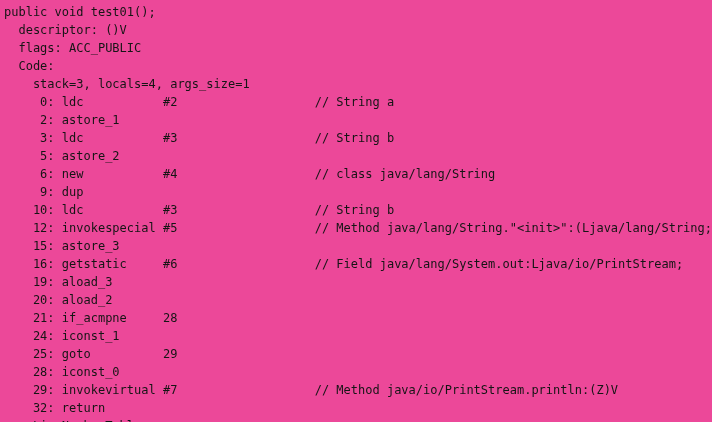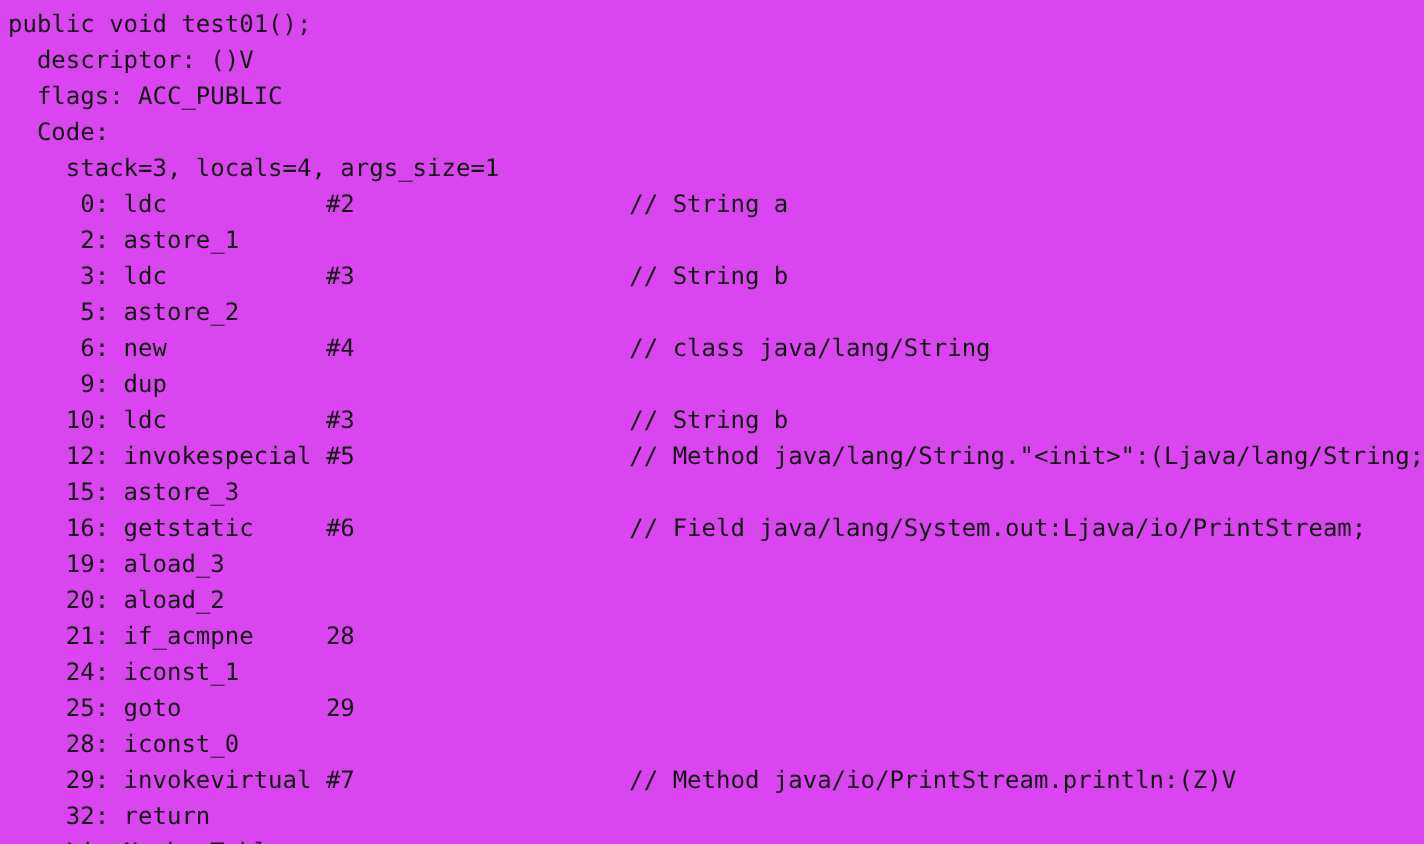--- a/index.html
+++ b/index.html
@@ -5,21 +5,21 @@
   html, body {
     margin: 0;
     padding: 0;
     background: #f7f7f7;
   }
   .screen {
     position: relative;
     width: 712px;
     height: 422px;
     overflow: hidden;
-    background: #d946ef;
+    background: #ec4899;
   }
   .console {
     position: absolute;
     top: 3px;
     left: 4px;
     right: 0;
     font-family: "DejaVu Sans Mono", "Liberation Mono", monospace;
     font-size: 12px;
     line-height: 18px;
     color: #151515;

